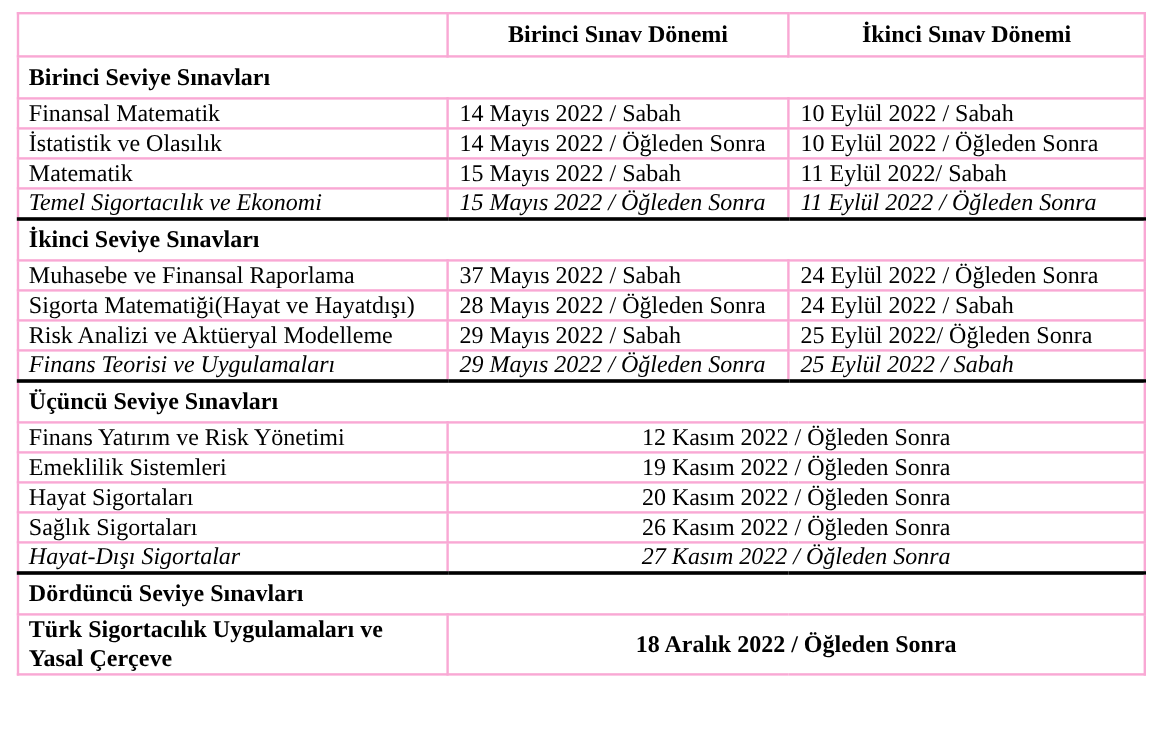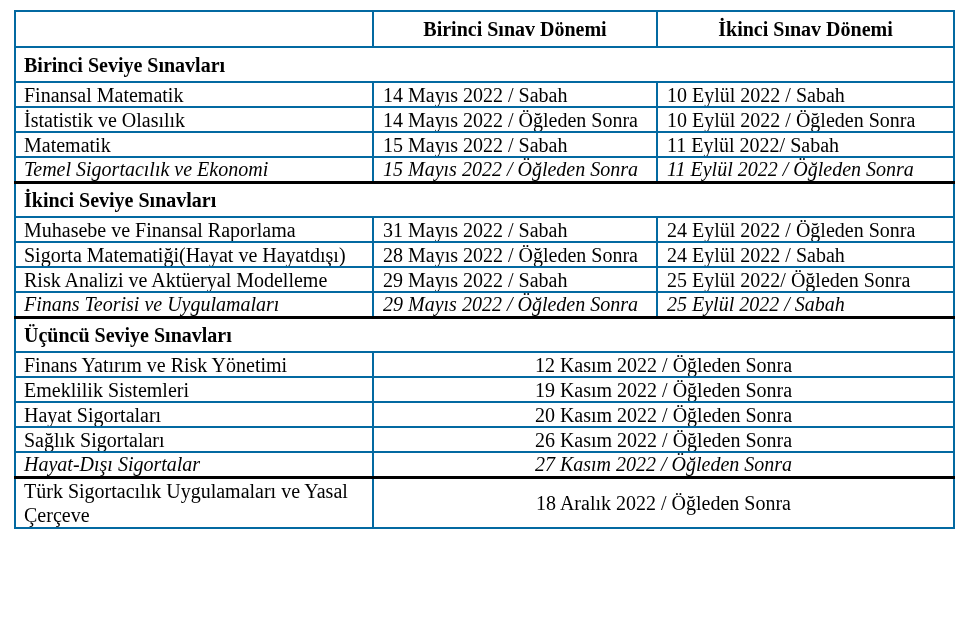--- a/index.html
+++ b/index.html
@@ -23,21 +23,21 @@
     left: 14px;
     top: 10px;
     width: 939px;
     border-collapse: collapse;
     table-layout: fixed;
   }
   col.c1 { width: 358px; }
   col.c2 { width: 284px; }
   col.c3 { width: 297px; }
   td {
-    border: 2px solid #0369a1;
+    border: 2px solid #f9a8d4;
     font-size: 20px;
     line-height: 1.1;
     vertical-align: middle;
     padding: 0 4px 0 9px;
     overflow: hidden;
     white-space: nowrap;
   }
   tr.head-row { height: 36px; }
   tr.head-row td {
     font-weight: bold;
@@ -50,21 +50,21 @@
     text-align: left;
     padding-left: 8px;
   }
   tr.data-row { height: 25px; }
   tr.data-row td.exam-cell { padding-left: 8px; }
   td.date-merged {
     text-align: center;
     padding: 0;
   }
   tr.section-end td { border-bottom: 3px solid #000000; font-style: italic; }
-  tr.last-row { height: 45px; }
+  tr.last-row { height: 45px; font-weight: bold; }
   tr.last-row td.exam-cell {
     white-space: normal;
     line-height: 1.2;
   }
 </style>
 </head>
 <body>
 
 <div class="sheet">
   <table class="schedule">
@@ -103,21 +103,21 @@
       <td class="exam-cell">Temel Sigortacılık ve Ekonomi</td>
       <td>15 Mayıs 2022 / Öğleden Sonra</td>
       <td>11 Eylül 2022 / Öğleden Sonra</td>
     </tr>
 
     <tr class="section-row">
       <td colspan="3">İkinci Seviye Sınavları</td>
     </tr>
     <tr class="data-row">
       <td class="exam-cell">Muhasebe ve Finansal Raporlama</td>
-      <td>31 Mayıs 2022 / Sabah</td>
+      <td>37 Mayıs 2022 / Sabah</td>
       <td>24 Eylül 2022 / Öğleden Sonra</td>
     </tr>
     <tr class="data-row">
       <td class="exam-cell">Sigorta Matematiği(Hayat ve Hayatdışı)</td>
       <td>28 Mayıs 2022 / Öğleden Sonra</td>
       <td>24 Eylül 2022 / Sabah</td>
     </tr>
     <tr class="data-row">
       <td class="exam-cell">Risk Analizi ve Aktüeryal Modelleme</td>
       <td>29 Mayıs 2022 / Sabah</td>
@@ -146,19 +146,22 @@
     </tr>
     <tr class="data-row">
       <td class="exam-cell">Sağlık Sigortaları</td>
       <td colspan="2" class="date-merged">26 Kasım 2022 / Öğleden Sonra</td>
     </tr>
     <tr class="data-row section-end">
       <td class="exam-cell">Hayat-Dışı Sigortalar</td>
       <td colspan="2" class="date-merged">27 Kasım 2022 / Öğleden Sonra</td>
     </tr>
 
+    <tr class="section-row">
+      <td colspan="3">Dördüncü Seviye Sınavları</td>
+    </tr>
     <tr class="data-row last-row">
       <td class="exam-cell">Türk Sigortacılık Uygulamaları ve Yasal Çerçeve</td>
       <td colspan="2" class="date-merged">18 Aralık 2022 / Öğleden Sonra</td>
     </tr>
   </tbody>
     </table>
 </div>
 
 </body></html>

